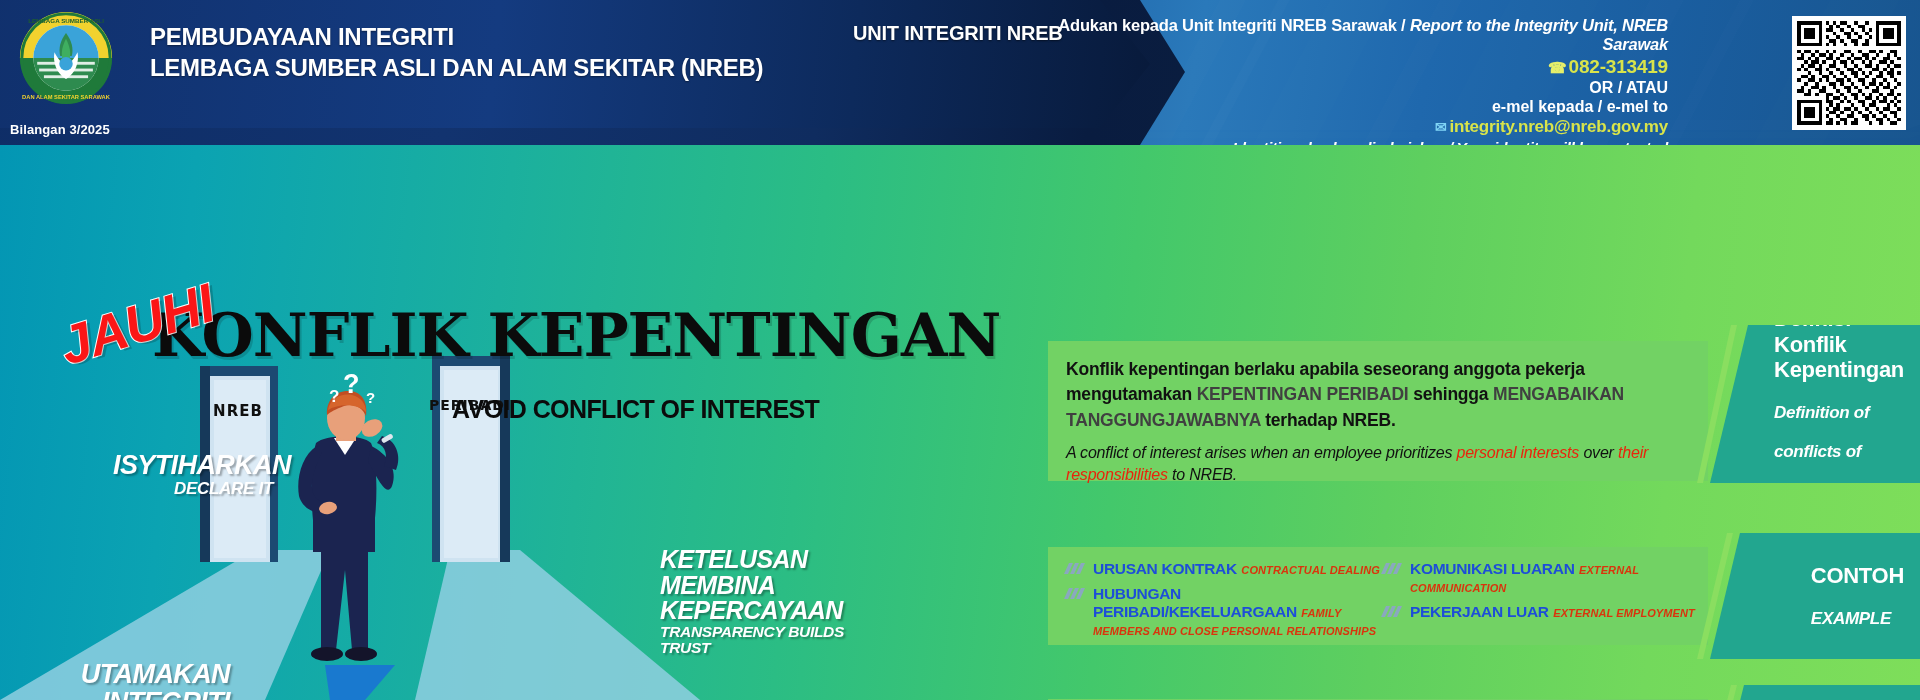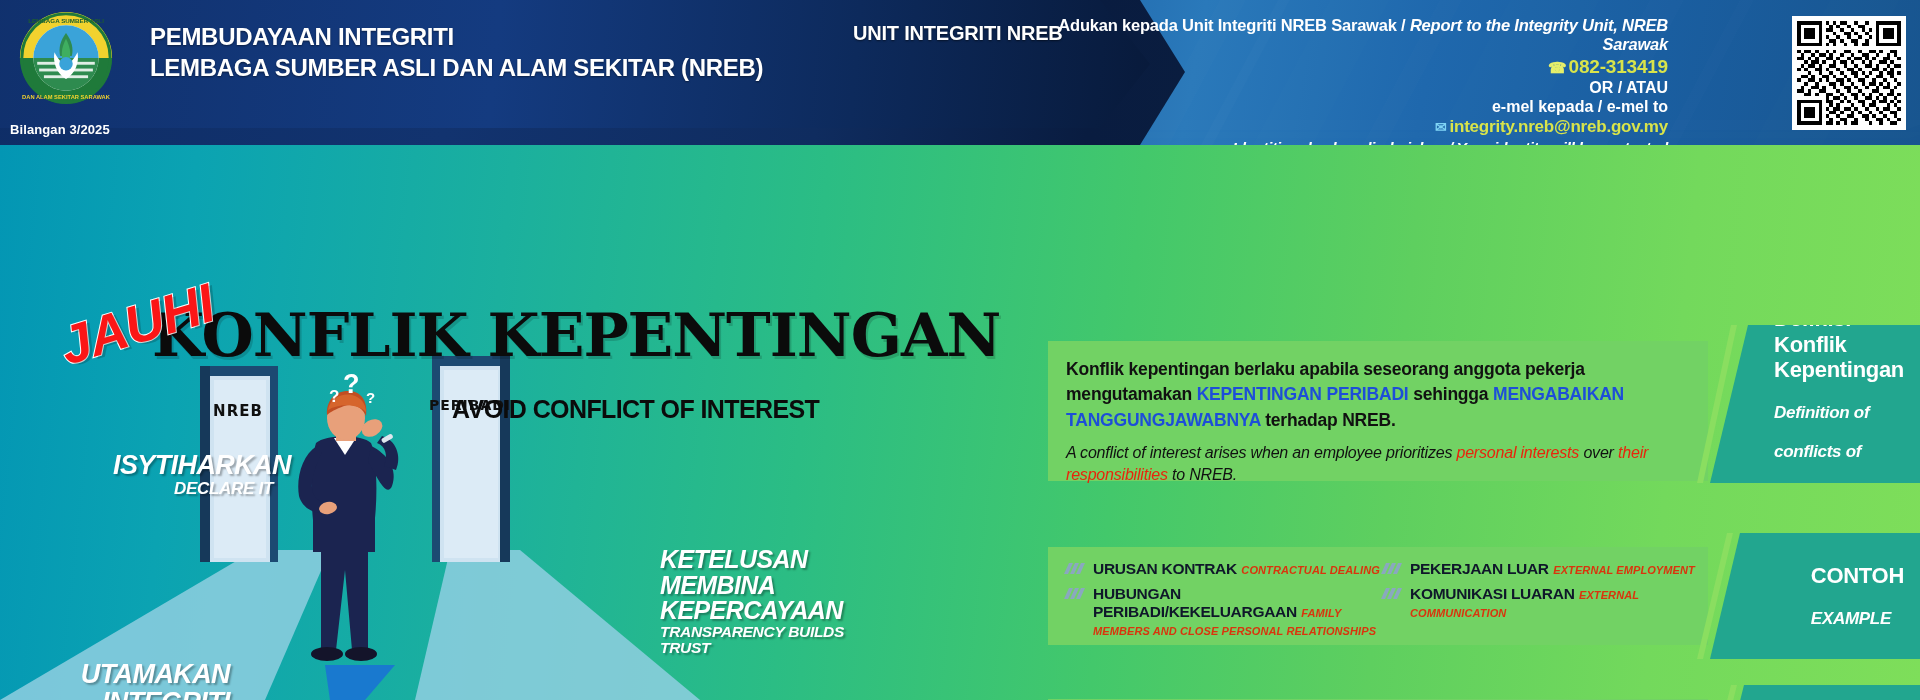--- a/index.html
+++ b/index.html
@@ -152,31 +152,31 @@
   .te1 { left:1697px; top:180px; width:40px; height:158px;
          clip-path: polygon(34px 0, 40px 0, 6px 158px, 0 158px); }
   .te2 { left:1697px; top:388px; width:36px; height:126px;
          clip-path: polygon(30px 0, 36px 0, 6px 126px, 0 126px); }
   .te3 { left:1697px; top:540px; width:40px; height:136px;
          clip-path: polygon(34px 0, 40px 0, 6px 136px, 0 136px); }
 
   
   .c1 { position:absolute; left:18px; top:16px; right:14px; }
   .c1 .ms { font-size:17.5px; font-weight:bold; color:#111; line-height:1.45; letter-spacing:-0.2px; }
-  .c1 .ms .red { color:#1d4ed8; }
+  .c1 .ms .red { color:#404040; }
   .c1 .en { font-size:16px; font-style:italic; color:#111; line-height:1.38; margin-top:9px; letter-spacing:-0.2px;}
   .c1 .en .red { color:#e8250c; }
 
   
   .c2grid { position:absolute; left:16px; top:13px; right:10px; display:flex; }
   .c2col { width:50%; }
   .ex { display:flex; align-items:flex-start; margin-bottom:7px; }
   .ex .glyph { flex:0 0 auto; width:24px; margin-right:5px; padding-top:3px; }
   .ex .glyph svg { display:block; }
-  .ex .txt .t { font-size:15.5px; font-weight:bold; color:#0f172a; line-height:1.12; letter-spacing:-0.3px; }
+  .ex .txt .t { font-size:15.5px; font-weight:bold; color:#1d4ed8; line-height:1.12; letter-spacing:-0.3px; }
   .ex .txt .s { font-size:11px; font-style:italic; font-weight:bold; color:#d9350d; line-height:1.18; letter-spacing:0.1px; margin-top:2px;}
 </style>
 </head>
 <body>
 
 <div class="header">
 
   <div class="hdr-streaks">
     <i style="left:1180px; top:-10px; width:26px; height:170px; opacity:.10;"></i>
     <i style="left:1238px; top:-10px; width:12px; height:170px; opacity:.14;"></i>
@@ -621,38 +621,38 @@
           <span class="glyph">
             <svg width="22" height="11" viewBox="0 0 22 11">
                 <g fill="#8aa8bf">
                   <polygon points="0,11 5,0 9,0 4,11"></polygon>
                   <polygon points="6,11 11,0 15,0 10,11"></polygon>
                   <polygon points="12,11 17,0 21,0 16,11"></polygon>
                 </g>
               </svg>
           </span>
           <span class="txt">
-            <span class="t">PEKERJAAN LUAR</span>
-            <span class="s">EXTERNAL EMPLOYMENT</span>
+            <span class="t">KOMUNIKASI LUARAN</span>
+            <span class="s">EXTERNAL COMMUNICATION</span>
           </span>
         </div>
 
         <div class="ex">
           <span class="glyph">
             <svg width="22" height="11" viewBox="0 0 22 11">
                 <g fill="#8aa8bf">
                   <polygon points="0,11 5,0 9,0 4,11"></polygon>
                   <polygon points="6,11 11,0 15,0 10,11"></polygon>
                   <polygon points="12,11 17,0 21,0 16,11"></polygon>
                 </g>
               </svg>
           </span>
           <span class="txt">
-            <span class="t">KOMUNIKASI LUARAN</span>
-            <span class="s">EXTERNAL COMMUNICATION</span>
+            <span class="t">PEKERJAAN LUAR</span>
+            <span class="s">EXTERNAL EMPLOYMENT</span>
           </span>
         </div>
 
       </div>
     </div>
   </div>
   <div class="tabedge te2"></div>
   <div class="tab tab2">
     <div class="tab-inner">
       <div class="t1">CONTOH</div>

